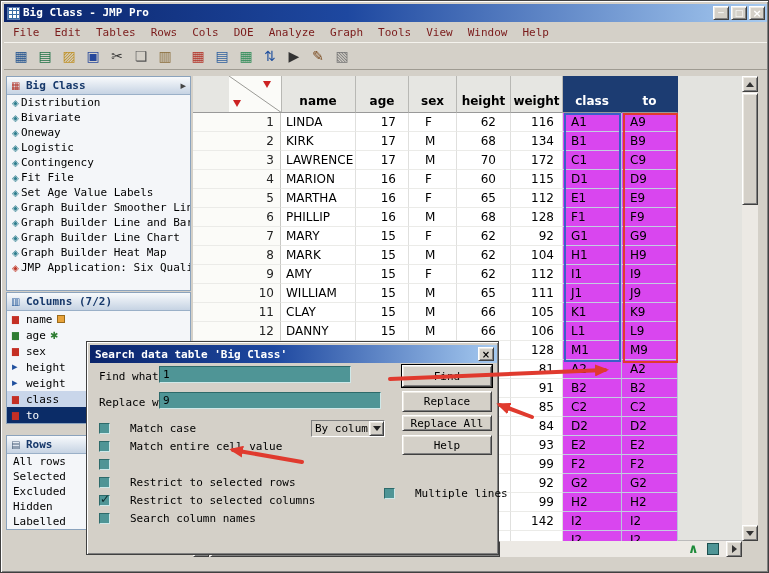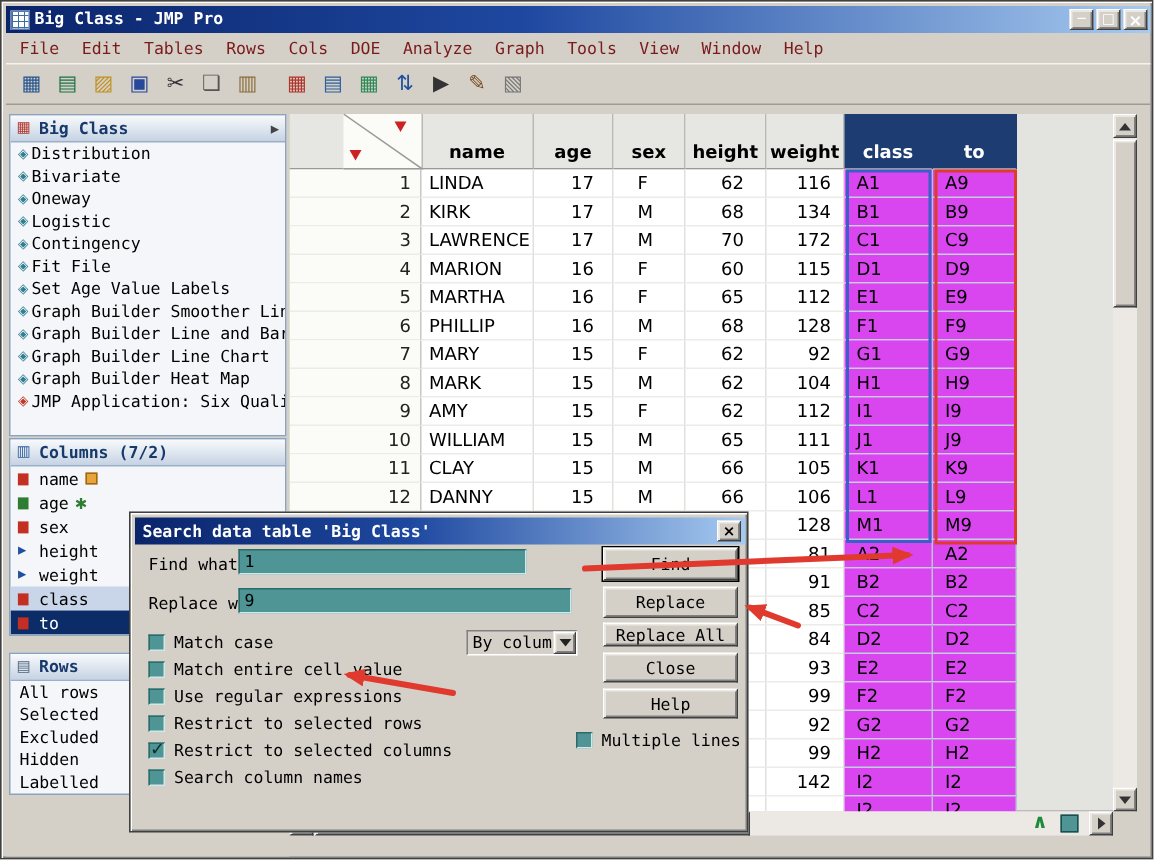--- a/index.html
+++ b/index.html
@@ -123,21 +123,21 @@
   .dlg-btns{position:absolute;left:315px;top:23px;width:90px;display:flex;flex-direction:column}
   .dlg-btn{width:90px;font-family:"DejaVu Sans Mono",monospace;font-size:11px;color:#000;cursor:default}
   .dlg-btn:nth-of-type(1){height:22px;margin-bottom:4px}
   .dlg-btn:nth-of-type(2){height:21px;margin-bottom:3px}
   .dlg-btn:nth-of-type(3){height:16px;margin-bottom:4px}
   .dlg-btn:nth-of-type(4){height:20px;margin-bottom:4px}
   .dlg-btn:nth-of-type(5){height:20px}
   .dlg-btn.default{box-shadow:0 0 0 1px #000, inset 1px 1px 0 #ece9e2, inset -1px -1px 0 #808080}
   .dlg-checks{position:absolute;left:12px;top:77px;display:flex;flex-direction:column}
   .dlg-opts{position:absolute;left:297px;top:142px;display:flex;flex-direction:column}
-  .chk{display:flex;align-items:center;gap:6px;height:18px;cursor:default}
+  .chk{display:flex;align-items:center;gap:20px;height:18px;cursor:default}
   .dlg-opts .chk{height:19px}
   .box{width:11px;height:11px;position:relative;background:#4f9596;
     border:1px solid;border-color:#2d6a6a #cfe8e8 #cfe8e8 #2d6a6a}
   .box.checked::after{content:"✓";position:absolute;left:0;top:-4px;font:bold 12px "DejaVu Sans",sans-serif;color:#0d2b2b}
   .chklabel{white-space:nowrap}
   .bycol{position:absolute;left:224px;top:78px;width:74px;height:17px;display:flex;background:#d4d0c8;
     border:1px solid;border-color:#808080 #fff #fff #808080}
   .bycol-text{flex:1;padding:1px 0 0 3px;white-space:nowrap;overflow:hidden}
   .dd-btn{width:15px;display:flex;align-items:center;justify-content:center}
   .dd-tri{width:0;height:0;border:4px solid transparent;border-top:5px solid #222;margin-bottom:-4px}
@@ -651,21 +651,20 @@
     <span class="dlg-label l-find">Find what:</span>
     <input class="teal-input in-find" value="1" style="">
     <span class="dlg-label l-replace">Replace with:</span>
     <input class="teal-input in-replace" value="9" style="">
 
     <div class="dlg-btns">
 
     <button class="dlg-btn btn3d default">Find</button>
         <button class="dlg-btn btn3d">Replace</button>
         <button class="dlg-btn btn3d">Replace All</button>
-        <button class="dlg-btn btn3d">Close</button>
         <button class="dlg-btn btn3d">Help</button>
       </div>
 
     <div class="bycol">
       <span class="bycol-text">By column</span>
       <span class="dd-btn btn3d">
           <span class="dd-tri"></span>
         </span>
     </div>
 
@@ -676,21 +675,20 @@
           <span class="chklabel">Match case</span>
         </label>
 
         <label class="chk">
           <span class="box"></span>
           <span class="chklabel">Match entire cell value</span>
         </label>
 
         <label class="chk">
           <span class="box"></span>
-          <span class="chklabel">Use regular expressions</span>
         </label>
 
         <label class="chk">
           <span class="box"></span>
           <span class="chklabel">Restrict to selected rows</span>
         </label>
 
         <label class="chk">
           <span class="box checked"></span>
           <span class="chklabel">Restrict to selected columns</span>

